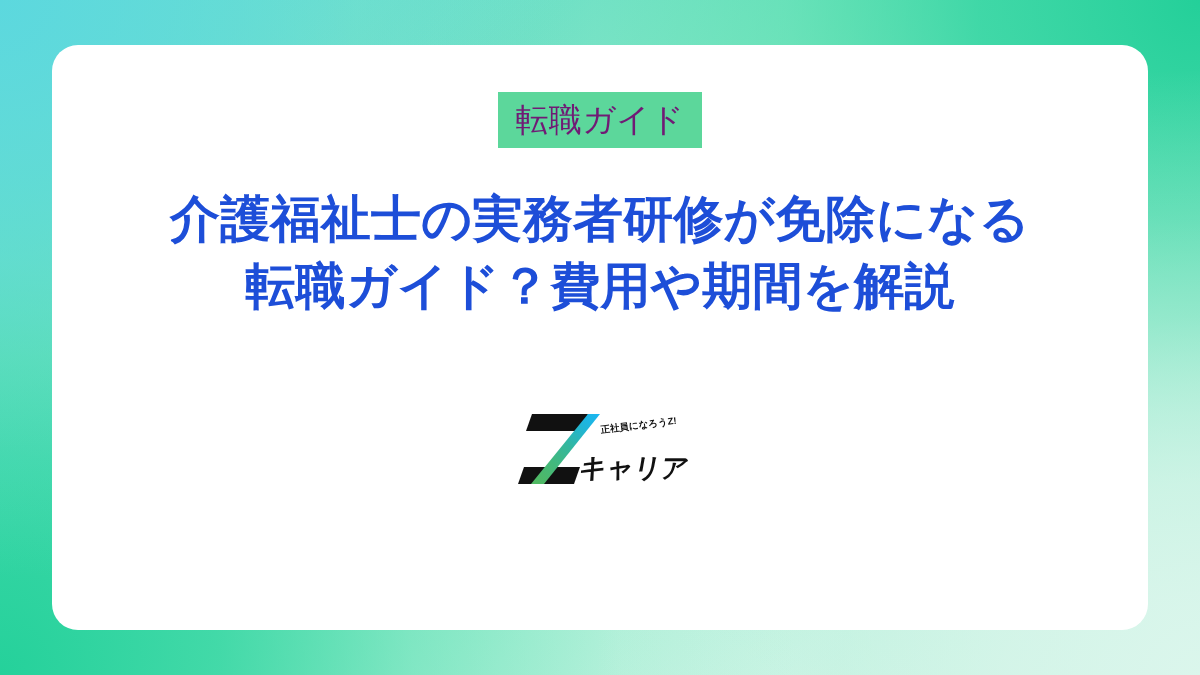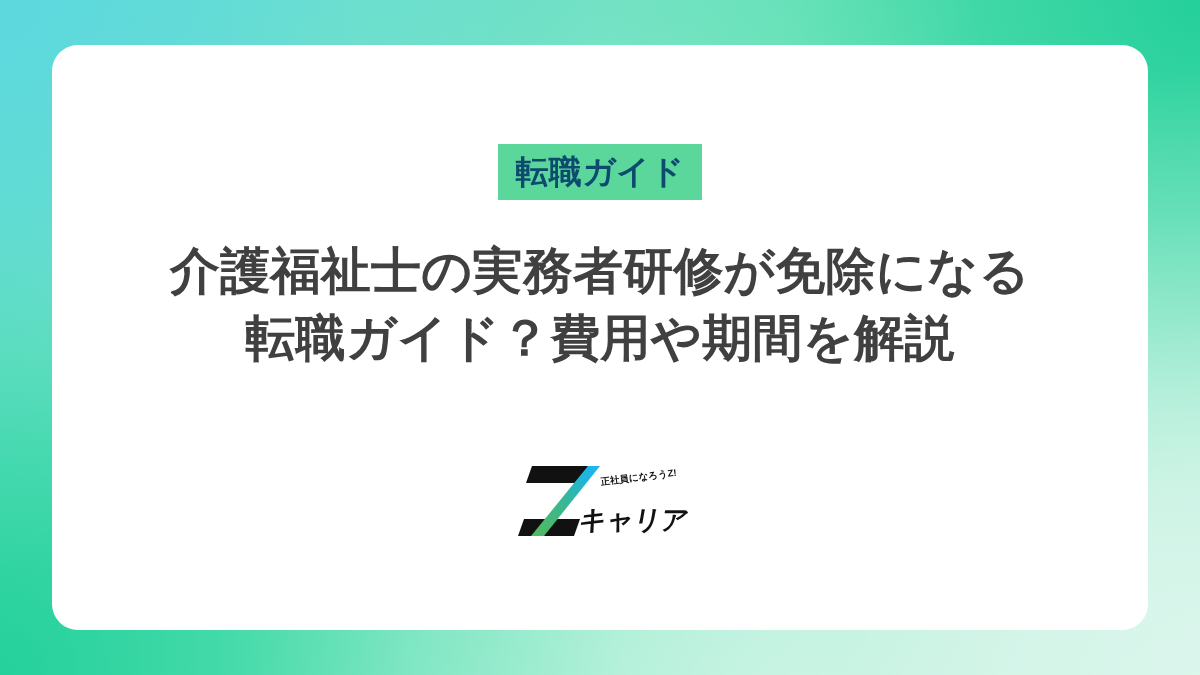--- a/index.html
+++ b/index.html
@@ -77,36 +77,36 @@
     background: #FFFFFF;
     border-radius: 26px;
     display: flex;
     flex-direction: column;
     align-items: center;
     box-sizing: border-box;
   }
 
   
   .badge {
-    margin-top: 99px;
+    margin-top: 47px;
     background: #5CD79B;
-    color: #0c4a6e;
+    color: #701a75;
     font-size: 33px;
-    font-weight: 700;
+    font-weight: 400;
     line-height: 1;
     letter-spacing: 0.01em;
     padding: 11px 18px 12px 18px;
     display: inline-block;
     white-space: nowrap;
   }
 
   
   .headline {
     margin-top: 38px;
-    color: #404040;
+    color: #1d4ed8;
     font-size: 50px;
     font-weight: 700;
     line-height: 1.34;
     letter-spacing: 0.005em;
     text-align: center;
     white-space: nowrap;
   }
   .headline .line {
     display: block;
   }

